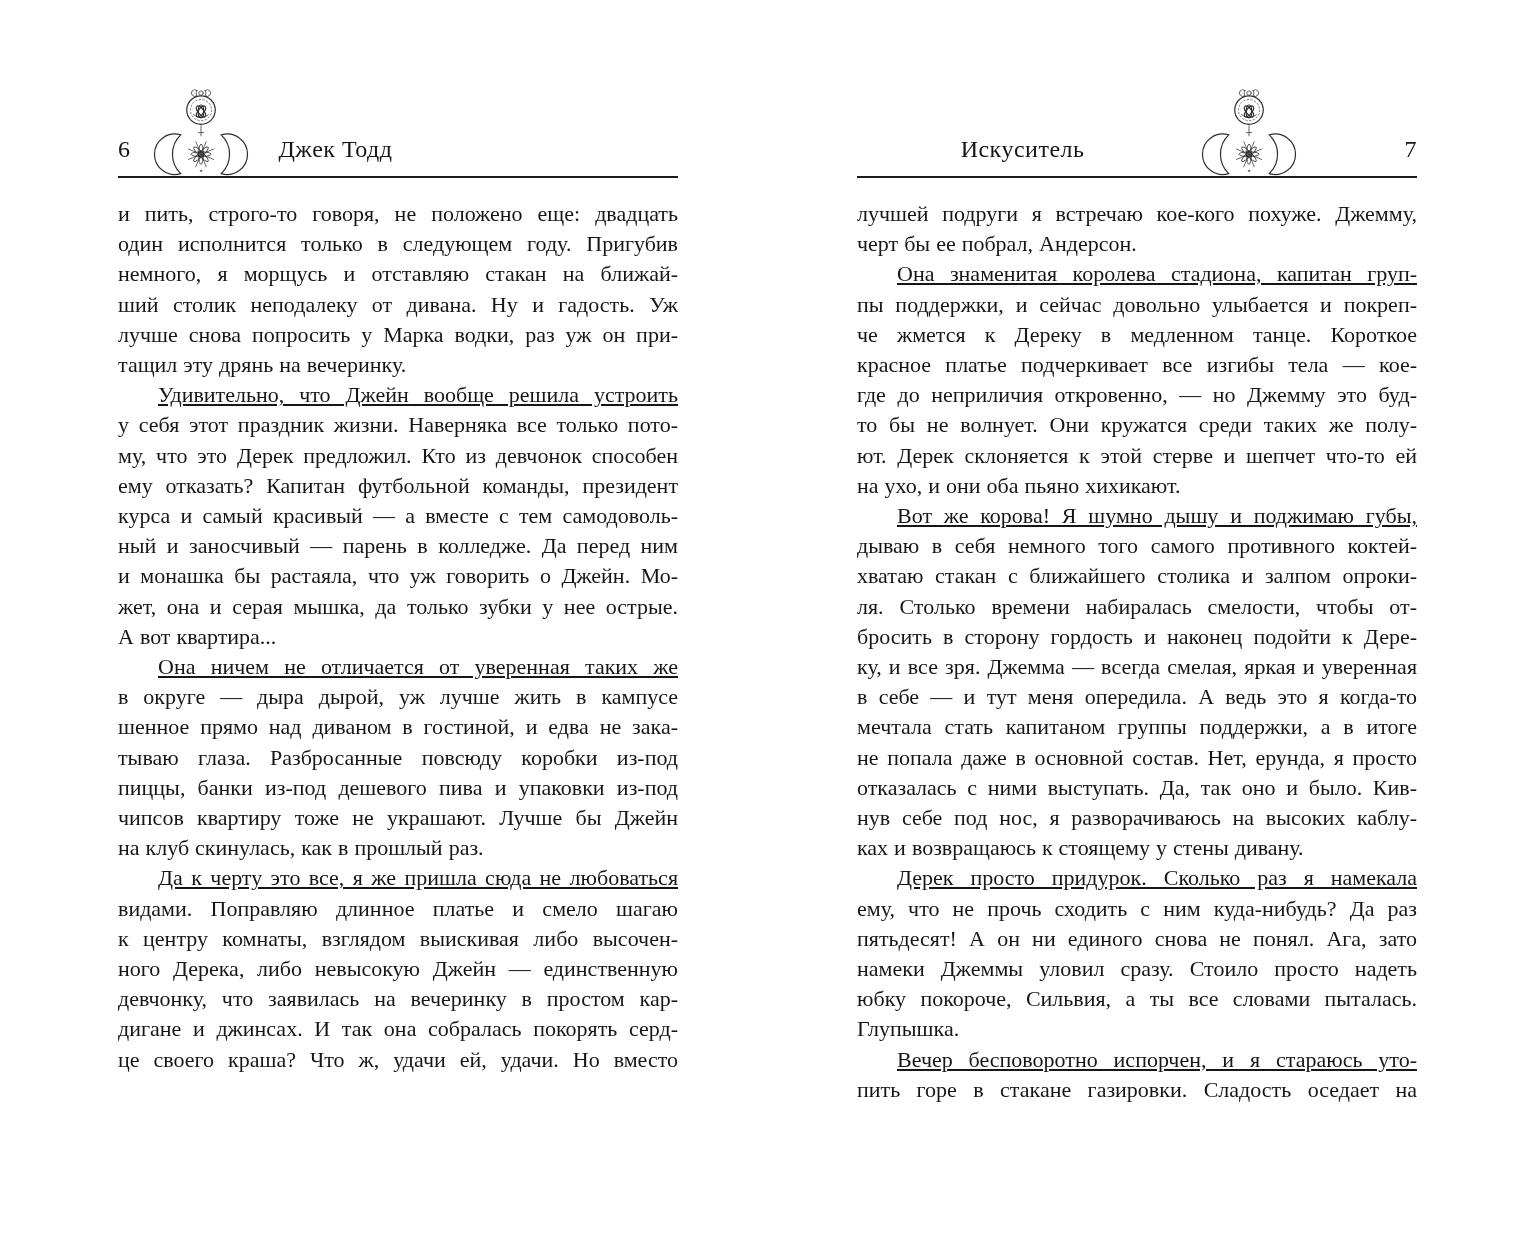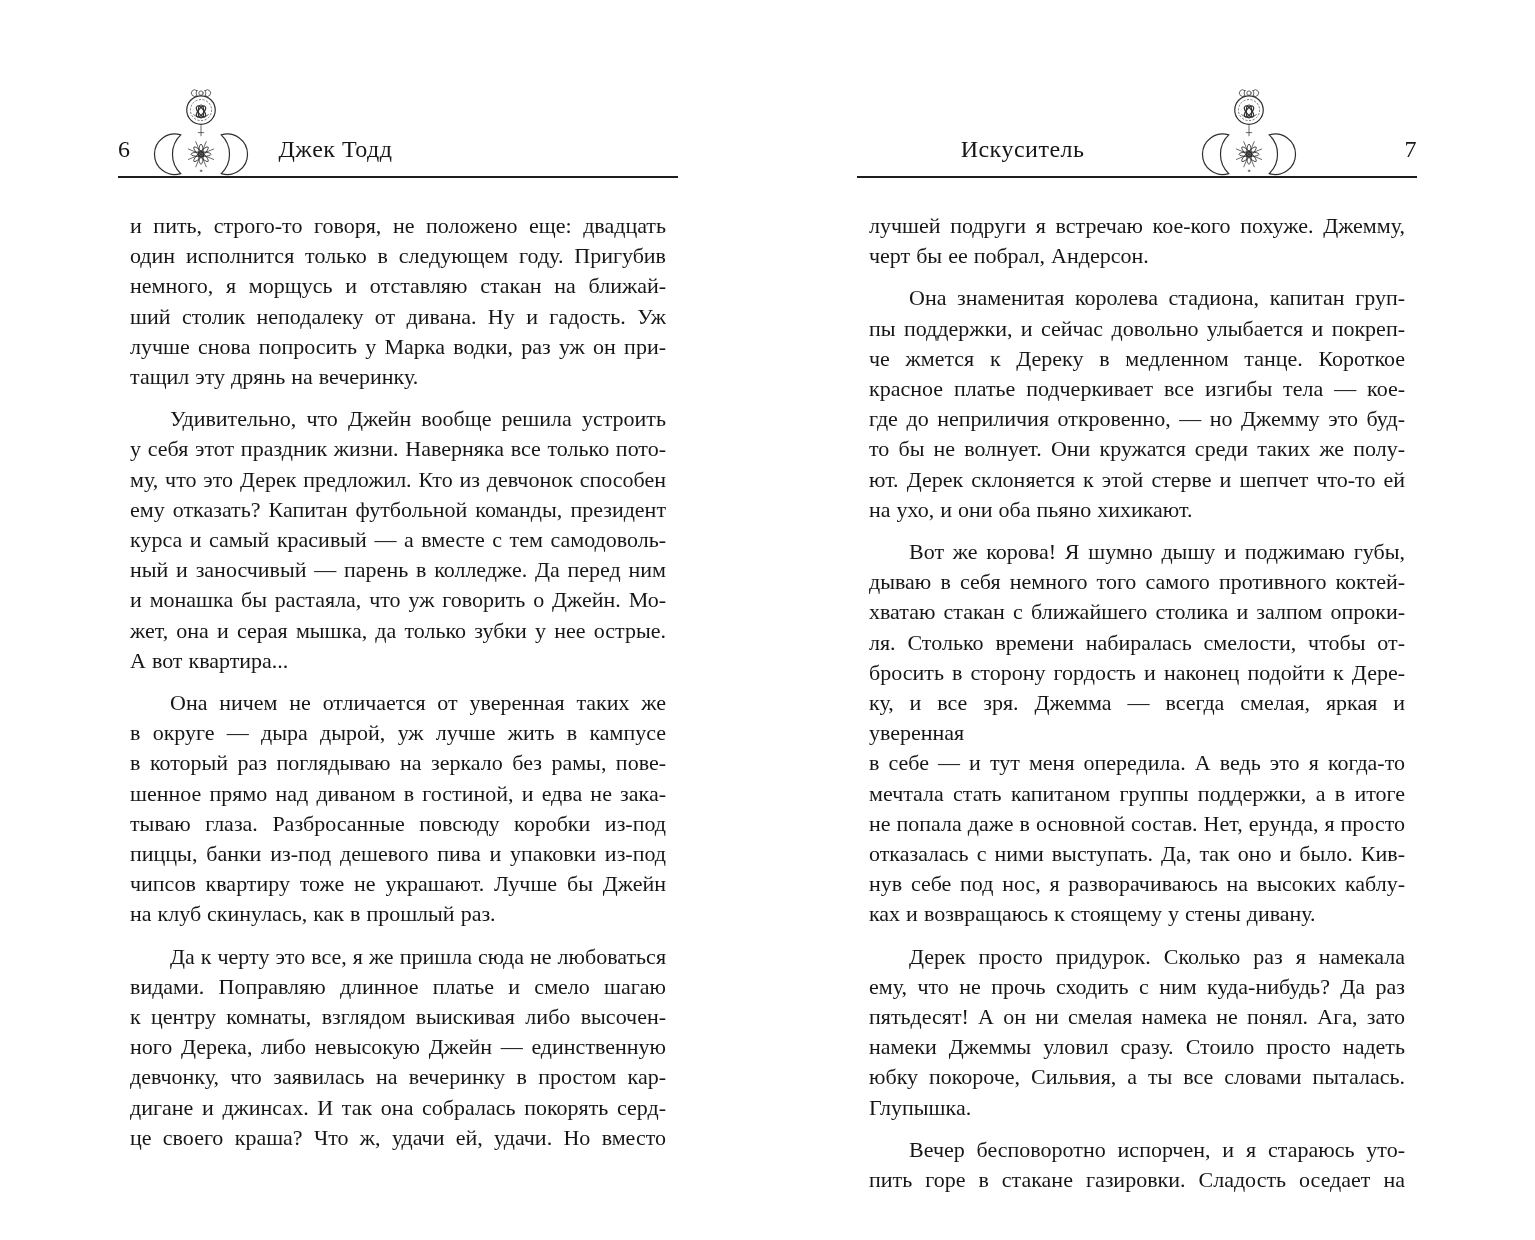--- a/index.html
+++ b/index.html
@@ -58,22 +58,22 @@
     margin-bottom: -4px;
   }
 
   
   .body-text {
     position: absolute;
     top: 199px;
     left: 0;
     width: 560px;
   }
-  .para { margin: 12px; }
-  .para.indent .line:first-child { text-indent: 40px; }
+  .para { margin: 0; }
+  .para.indent .line:first-child { text-indent: 40px; text-decoration: underline; }
   .line {
     font-size: 22px;
     line-height: 30.2px;
     text-align: justify;
     text-align-last: justify;
     word-spacing: 0.5px;
   }
   .line.end { text-align-last: left; }
 </style>
 </head>
@@ -149,21 +149,20 @@
           <div class="line">ему отказать? Капитан футбольной команды, президент</div>
           <div class="line">курса и самый красивый — а вместе с тем самодоволь-</div>
           <div class="line">ный и заносчивый — парень в колледже. Да перед ним</div>
           <div class="line">и монашка бы растаяла, что уж говорить о Джейн. Мо-</div>
           <div class="line">жет, она и серая мышка, да только зубки у нее острые.</div>
           <div class="line end">А вот квартира...</div>
         </div>
         <div class="para indent">
           <div class="line">Она ничем не отличается от уверенная таких же</div>
           <div class="line">в округе — дыра дырой, уж лучше жить в кампусе</div>
-          <div class="line">в который раз поглядываю на зеркало без рамы, пове-</div>
           <div class="line">шенное прямо над диваном в гостиной, и едва не зака-</div>
           <div class="line">тываю глаза. Разбросанные повсюду коробки из-под</div>
           <div class="line">пиццы, банки из-под дешевого пива и упаковки из-под</div>
           <div class="line">чипсов квартиру тоже не украшают. Лучше бы Джейн</div>
           <div class="line end">на клуб скинулась, как в прошлый раз.</div>
         </div>
         <div class="para indent">
           <div class="line">Да к черту это все, я же пришла сюда не любоваться</div>
           <div class="line">видами. Поправляю длинное платье и смело шагаю</div>
           <div class="line">к центру комнаты, взглядом выискивая либо высочен-</div>
@@ -210,21 +209,21 @@
           <div class="line">в себе — и тут меня опередила. А ведь это я когда-то</div>
           <div class="line">мечтала стать капитаном группы поддержки, а в итоге</div>
           <div class="line">не попала даже в основной состав. Нет, ерунда, я просто</div>
           <div class="line">отказалась с ними выступать. Да, так оно и было. Кив-</div>
           <div class="line">нув себе под нос, я разворачиваюсь на высоких каблу-</div>
           <div class="line end">ках и возвращаюсь к стоящему у стены дивану.</div>
         </div>
         <div class="para indent">
           <div class="line">Дерек просто придурок. Сколько раз я намекала</div>
           <div class="line">ему, что не прочь сходить с ним куда-нибудь? Да раз</div>
-          <div class="line">пятьдесят! А он ни смелая намека не понял. Ага, зато</div>
+          <div class="line">пятьдесят! А он ни единого снова не понял. Ага, зато</div>
           <div class="line">намеки Джеммы уловил сразу. Стоило просто надеть</div>
           <div class="line">юбку покороче, Сильвия, а ты все словами пыталась.</div>
           <div class="line end">Глупышка.</div>
         </div>
         <div class="para indent">
           <div class="line">Вечер бесповоротно испорчен, и я стараюсь уто-</div>
           <div class="line">пить горе в стакане газировки. Сладость оседает на</div>
         </div>
       </div>
   </section>

